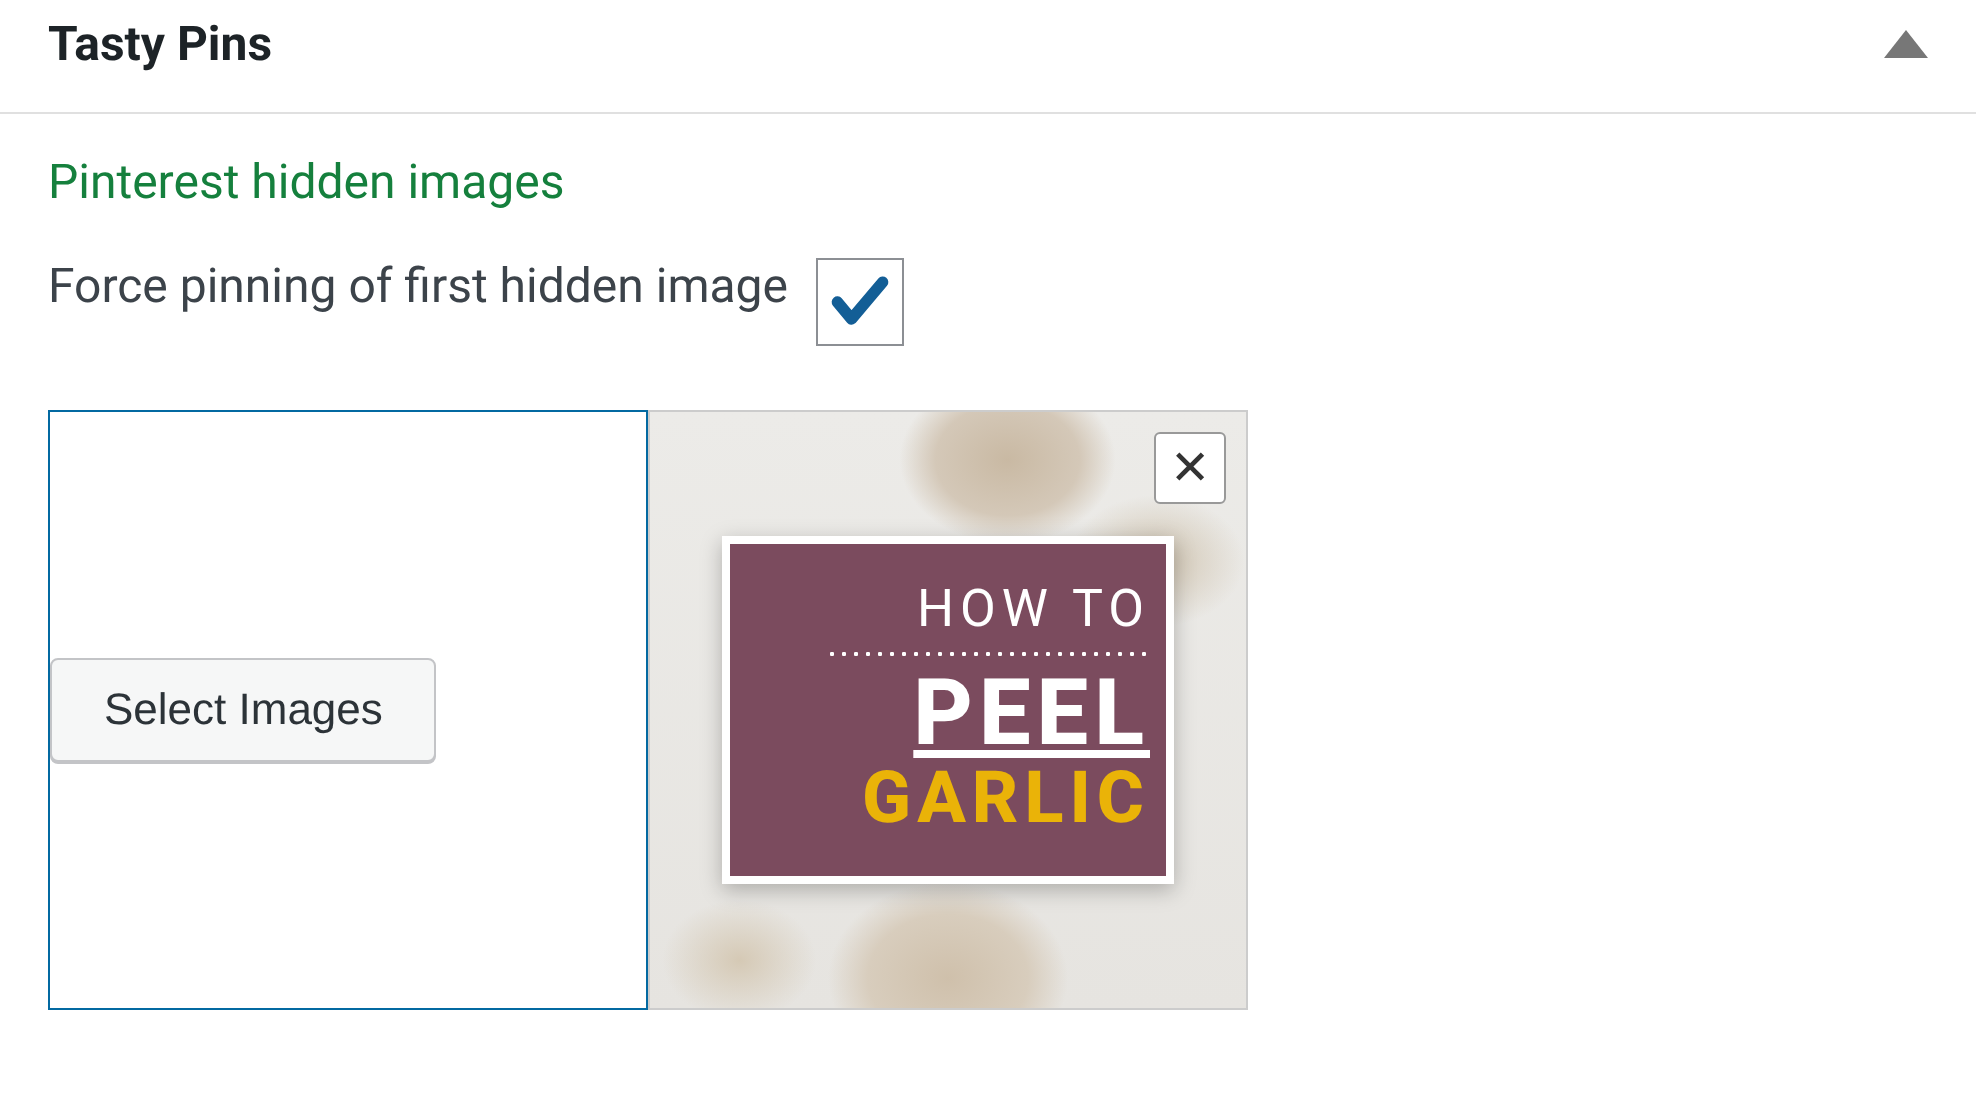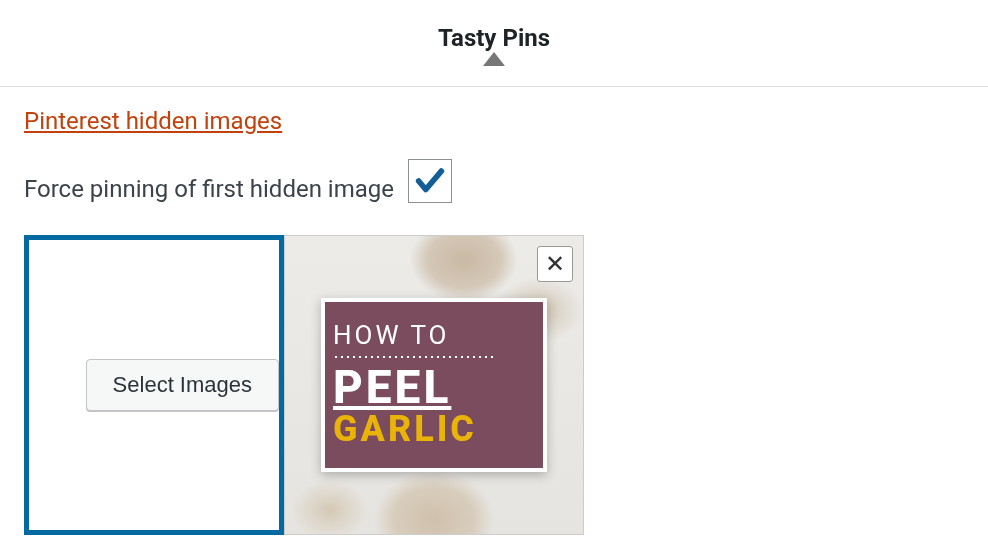--- a/index.html
+++ b/index.html
@@ -7,50 +7,48 @@
       font-family: -apple-system, BlinkMacSystemFont, "Segoe UI", Roboto, sans-serif;
       background: #fff;
       width: 988px;
       height: 558px;
       overflow: hidden;
     }
     .panel-header {
       display: flex;
       justify-content: space-between;
       align-items: center;
-      padding: 24px 24px 20px 24px;
+      padding: 8px 24px 20px 24px;
       border-bottom: 1px solid #e0e0e0;
-      flex-direction: column;
     }
     .panel-title {
       font-size: 24px;
       font-weight: 700;
       color: #1d2327;
     }
     .collapse-icon {
       width: 0;
       height: 0;
       border-left: 11px solid transparent;
       border-right: 11px solid transparent;
       border-bottom: 14px solid #777;
       cursor: pointer;
     }
     .panel-body {
       padding: 20px 24px;
     }
     .subtitle {
       font-size: 24px;
-      color: #c2410c;
+      color: #15803d;
       margin-bottom: 24px;
       font-weight: 400;
-      text-decoration: underline;
     }
     .checkbox-row {
       display: flex;
-      align-items: flex-end;
+      align-items: flex-start;
       gap: 14px;
       margin-bottom: 32px;
     }
     .checkbox-label {
       font-size: 24px;
       color: #3c434a;
       font-weight: 400;
     }
     .checkbox {
       width: 44px;
@@ -64,26 +62,26 @@
     }
     .checkbox svg {
       width: 34px;
       height: 34px;
     }
     .images-row {
       display: flex;
       gap: 0;
     }
     .select-box {
-      width: 260px;
+      width: 300px;
       height: 300px;
-      border: 5px solid #0369a1;
-      display: flex;
-      align-items: center;
-      justify-content: flex-end;
+      border: 1px solid #0369a1;
+      display: flex;
+      align-items: center;
+      justify-content: flex-start;
     }
     .select-btn {
       padding: 12px 26px;
       font-size: 22px;
       background: #f6f7f7;
       border: 1px solid #c3c4c7;
       border-radius: 4px;
       color: #2c3338;
       cursor: pointer;
       box-shadow: 0 1px 0 #c3c4c7;
@@ -126,21 +124,21 @@
       position: absolute;
       left: 36px;
       top: 62px;
       right: 36px;
       bottom: 62px;
       background: #7b4b5e;
       border: 4px solid #fff;
       box-shadow: 0 3px 10px rgba(0,0,0,0.25);
       display: flex;
       flex-direction: column;
-      align-items: flex-start;
+      align-items: flex-end;
       justify-content: center;
       padding: 8px;
     }
     .pin-line1 {
       color: #fff;
       font-size: 26px;
       font-weight: 400;
       letter-spacing: 3px;
       margin-bottom: 6px;
     }

